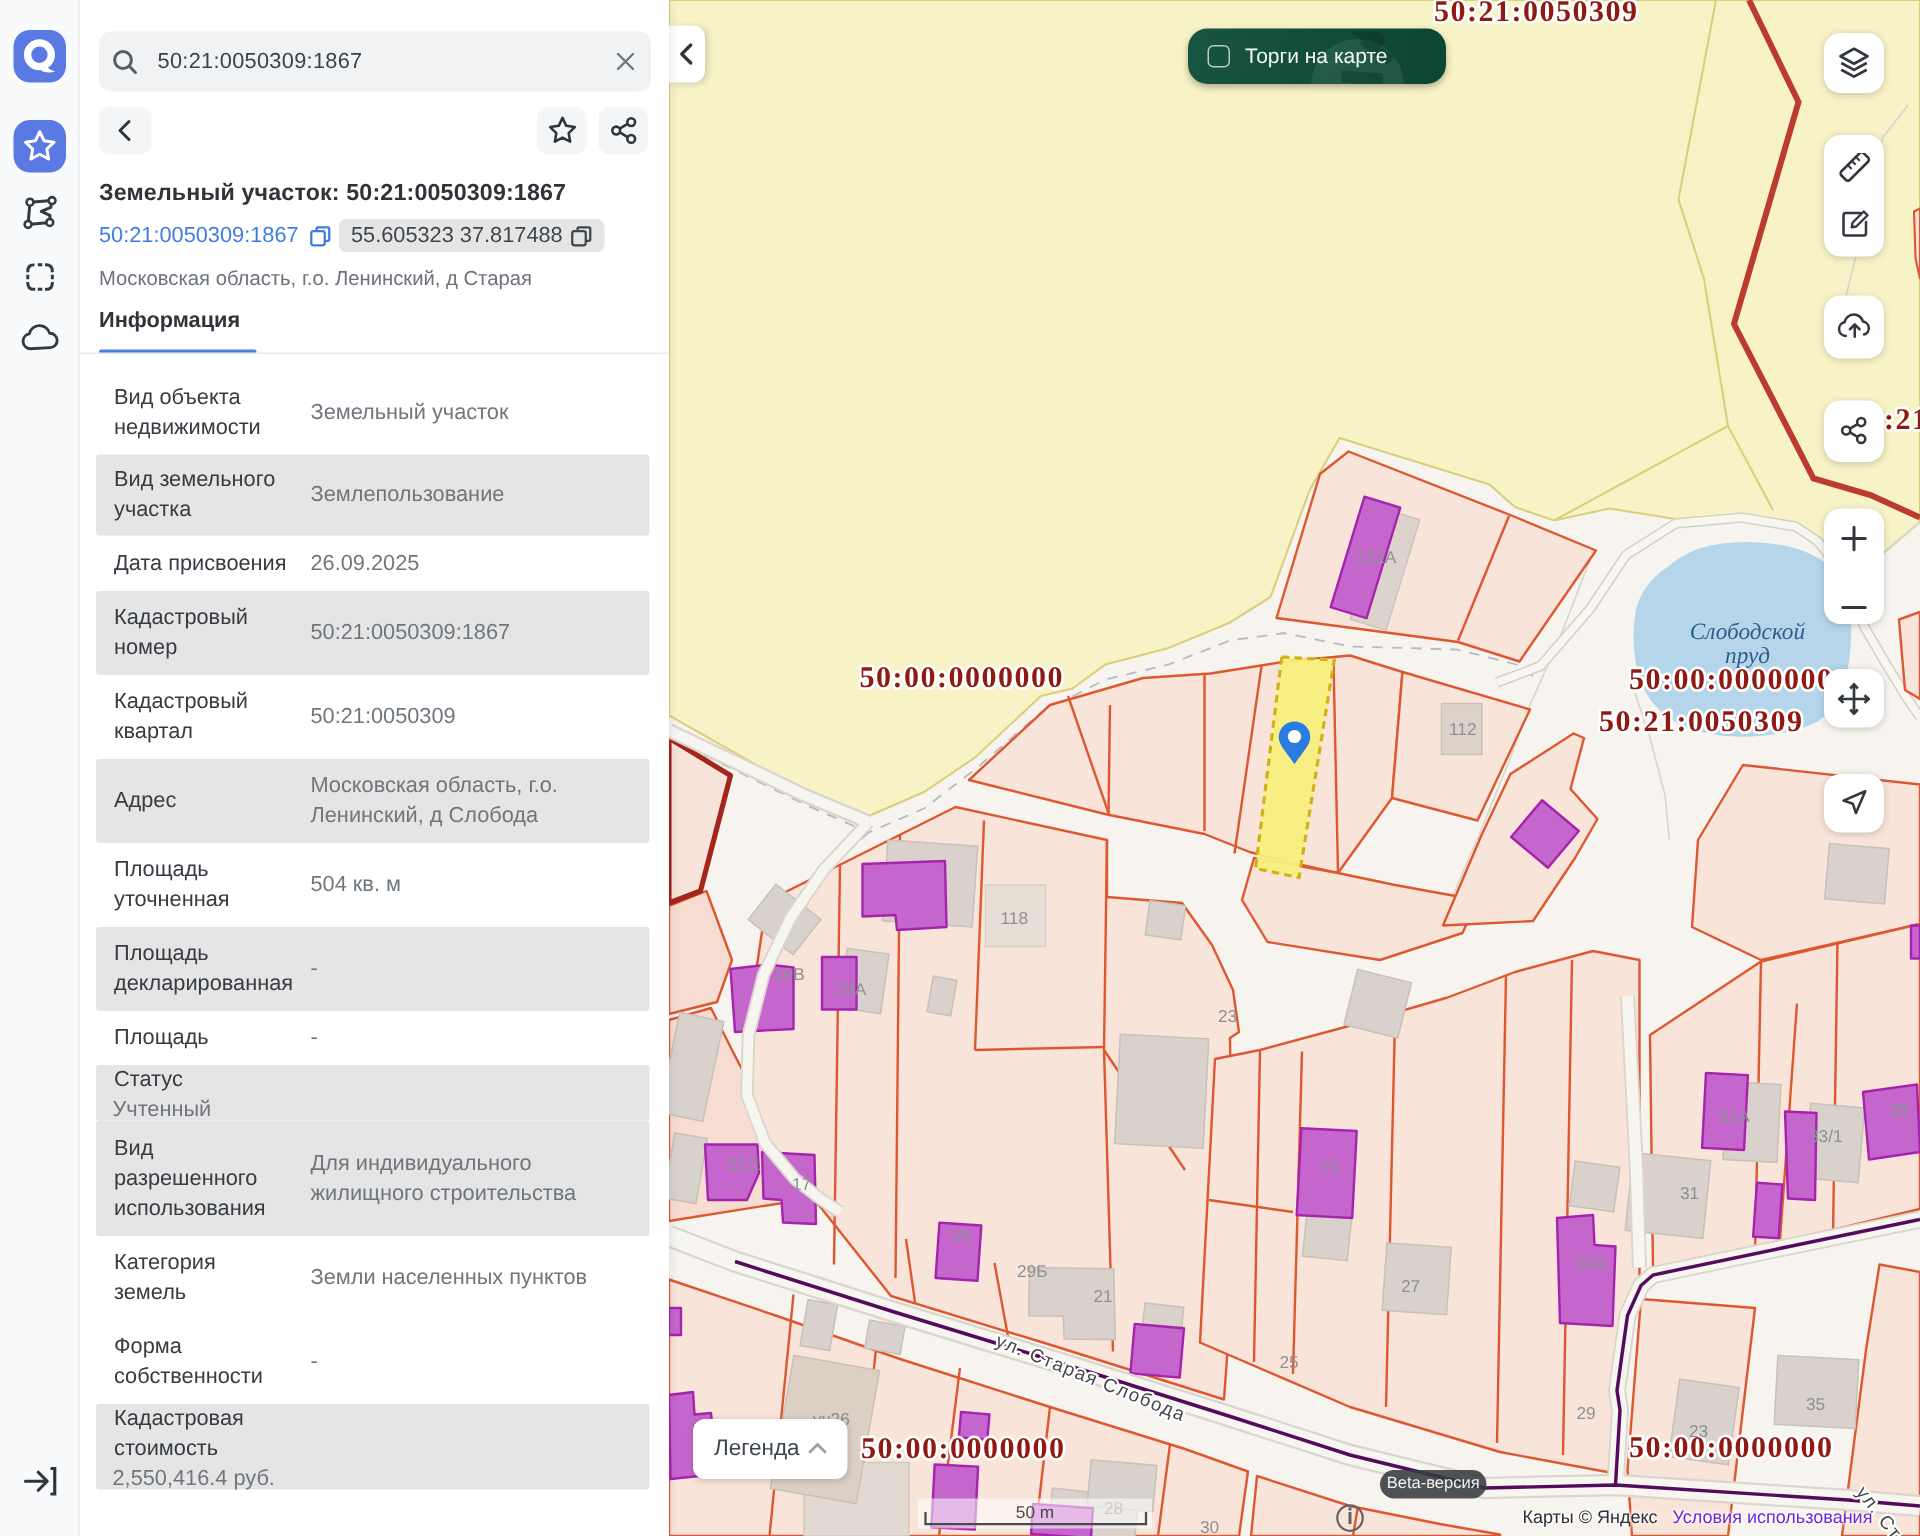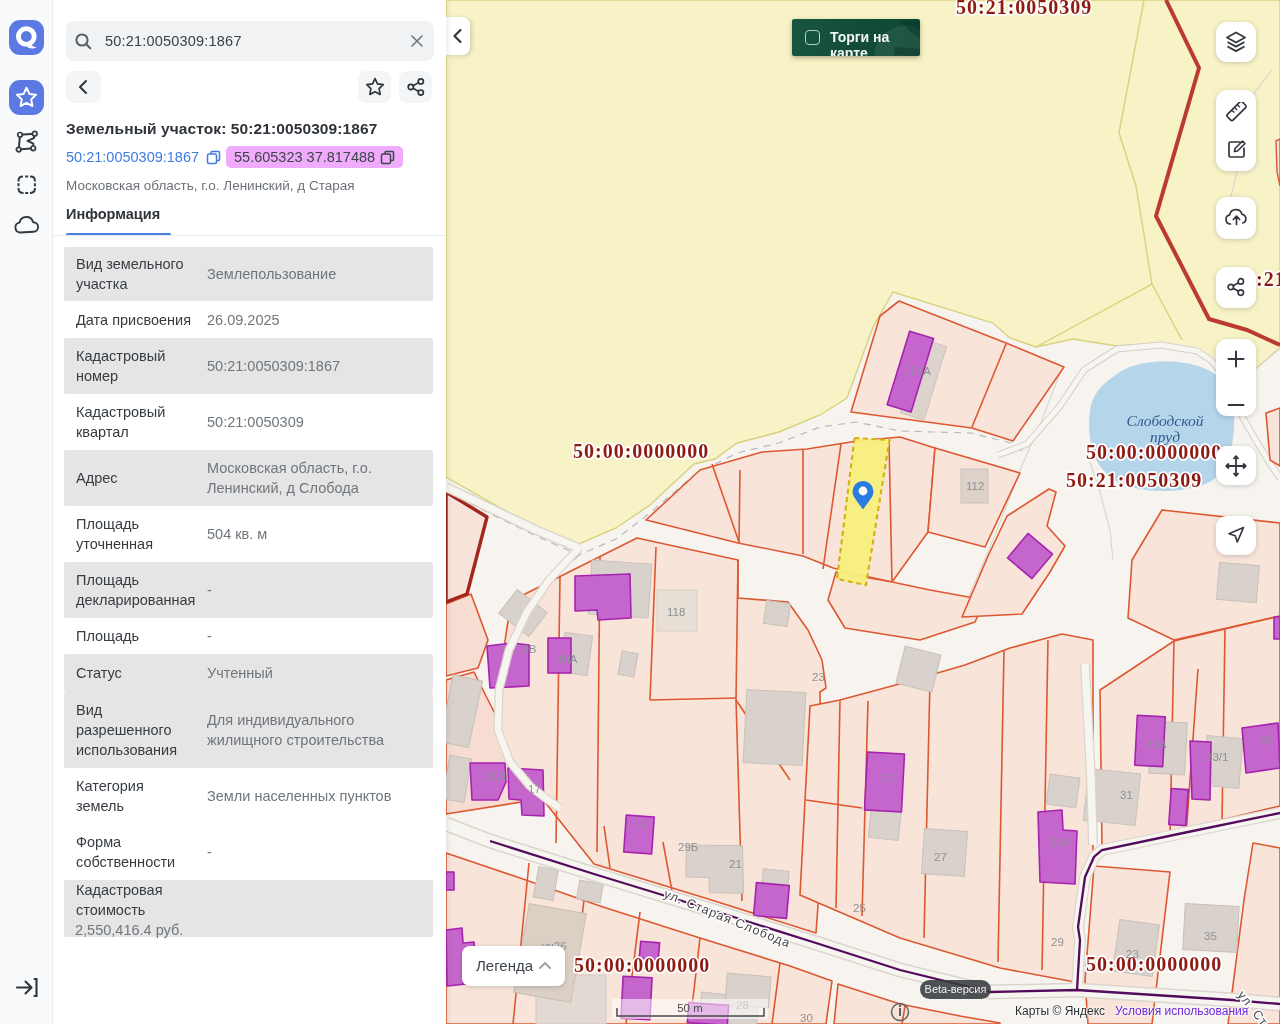--- a/index.html
+++ b/index.html
@@ -19,41 +19,41 @@
   #searchbox { position:absolute; left:13px; top:21px; width:368px; height:40px;
     background:#f0f2f3; border-radius:8px; }
   #searchbox .stext { position:absolute; left:39px; top:12px; font-size:14.5px; color:#3a4147; letter-spacing:.2px;}
   #backbtn { position:absolute; left:13px; top:71px; width:35px; height:32px;
     background:#f4f5f6; border-radius:8px; }
   #starbtn { position:absolute; left:305px; top:71px; width:33px; height:32px; background:#f4f5f6; border-radius:8px;}
   #sharebtn{ position:absolute; left:346px; top:71px; width:33px; height:32px; background:#f4f5f6; border-radius:8px;}
   #title { position:absolute; left:13px; top:120px; font-size:15.5px; font-weight:bold; color:#2e343a; letter-spacing:.1px;}
   #chiprow { position:absolute; left:13px; top:146px; height:22px; }
   #link1 { position:absolute; left:0; top:3px; font-size:14.5px; color:#3f7ce2; }
-  #chip2 { position:absolute; left:160px; top:0; height:22px; background:#f0abfc; border-radius:5px;
+  #chip2 { position:absolute; left:160px; top:0; height:22px; background:#e5e5e5; border-radius:5px;
      font-size:14.5px; color:#3e454b; padding:0 8px; white-space:nowrap; display:flex; align-items:center; }
   #addr { position:absolute; left:13px; top:178px; font-size:13.5px; color:#6c7279; }
   #tab { position:absolute; left:13px; top:206px; font-size:14.5px; font-weight:bold; color:#2e343a; }
   #tabline { position:absolute; left:13px; top:233px; width:105px; height:3px; background:#4a80e2; border-radius:2px;}
   #divline { position:absolute; left:0px; top:235px; width:393px; height:1px; background:#e9ebec; }
   #rows { position:absolute; left:11px; top:247px; width:369px; }
   .row { position:relative; width:369px; display:flex; }
   .row.g { background:#e5e5e5; border-radius:2px; }
   .lab { width:132px; padding:0 0 0 12px; font-size:14.5px; color:#363c42; line-height:20px;
          display:flex; flex-direction:column; justify-content:center; }
   .val { width:222px; margin-left:11px; font-size:14.5px; color:#6f767d; line-height:20px;
          display:flex; flex-direction:column; justify-content:center; }
   
   .mbtn { position:absolute; background:#fff; border-radius:11px;
     box-shadow:0 1px 5px rgba(60,64,67,.25); z-index:10;}
   #collapse { position:absolute; left:446px; top:17px; width:24px; height:38px; background:#fff;
     border-radius:0 8px 8px 0; box-shadow:2px 1px 4px rgba(60,64,67,.2); z-index:10;}
-  #torgi { position:absolute; left:792px; top:19px; width:128px; height:37px; border-radius:2px;
+  #torgi { position:absolute; left:792px; top:19px; width:172px; height:37px; border-radius:13px;
     background:linear-gradient(100deg,#185541 0%,#124c39 55%,#0d4533 100%); overflow:hidden;
-    box-shadow:0 2px 5px rgba(0,0,0,.3); z-index:10;font-weight:bold;}
+    box-shadow:0 2px 5px rgba(0,0,0,.3); z-index:10;}
   #torgi .cb { position:absolute; left:13px; top:11px; width:15px; height:15px;
     border:1.4px solid #b3d2c5; border-radius:4px; }
   #torgi .tx { position:absolute; left:38px; top:10px; font-size:14px; color:#f2f7f4; }
   #torgi .wm { position:absolute; left:82px; top:7px; width:62px; height:62px; border-radius:50%;
     background:rgba(255,255,255,.08); }
   #legend { position:absolute; left:462px; top:946px; width:103px; height:40px; background:#fff;
     border-radius:8px; box-shadow:0 1px 4px rgba(60,64,67,.25); z-index:10;}
   #legend .tx { position:absolute; left:14px; top:11px; font-size:15px; color:#3e454c; }
   #beta { position:absolute; left:920px; top:980px; width:71px; height:19px; background:rgba(55,59,63,.88);
     border-radius:9.5px; color:#f1f2f3; font-size:11px; text-align:center; line-height:19px; z-index:10;}
@@ -461,20 +461,24 @@
           <rect x="1.5" y="4" width="9" height="9.5" rx="1.5" fill="none" stroke="#3e454b" stroke-width="1.5"></rect>
           <path d="M5 4 V2.5 Q5 1.5 6 1.5 L12.5 1.5 Q13.5 1.5 13.5 2.5 L13.5 9.5 Q13.5 10.5 12.5 10.5 L10.5 10.5" fill="none" stroke="#3e454b" stroke-width="1.5"></path>
         </svg>
       </div>
     </div>
     <div id="addr">Московская область, г.о. Ленинский, д Старая</div>
     <div id="tab">Информация</div>
     <div id="tabline"></div>
     <div id="divline"></div>
     <div id="rows">
+      <div class="row" style="height:56px;">
+          <div class="lab">Вид объекта<br>недвижимости</div>
+          <div class="val">Земельный участок</div>
+        </div>
       <div class="row g" style="height:54px;">
           <div class="lab">Вид земельного<br>участка</div>
           <div class="val">Землепользование</div>
         </div>
       <div class="row" style="height:37px;">
           <div class="lab">Дата присвоения</div>
           <div class="val">26.09.2025</div>
         </div>
       <div class="row g" style="height:56px;">
           <div class="lab">Кадастровый<br>номер</div>
@@ -493,21 +497,21 @@
           <div class="val">504 кв. м</div>
         </div>
       <div class="row g" style="height:56px;">
           <div class="lab">Площадь<br>декларированная</div>
           <div class="val">-</div>
         </div>
       <div class="row" style="height:36px;">
           <div class="lab">Площадь</div>
           <div class="val">-</div>
         </div>
-      <div class="row g" style="height:37px;">
+      <div class="row g" style="height:37px;flex-direction:column;">
           <div class="lab">Статус</div>
           <div class="val">Учтенный</div>
         </div>
       <div class="row g" style="height:77px;">
           <div class="lab">Вид<br>разрешенного<br>использования</div>
           <div class="val">Для индивидуального<br>жилищного строительства</div>
         </div>
       <div class="row" style="height:56px;">
           <div class="lab">Категория<br>земель</div>
           <div class="val">Земли населенных пунктов</div>

